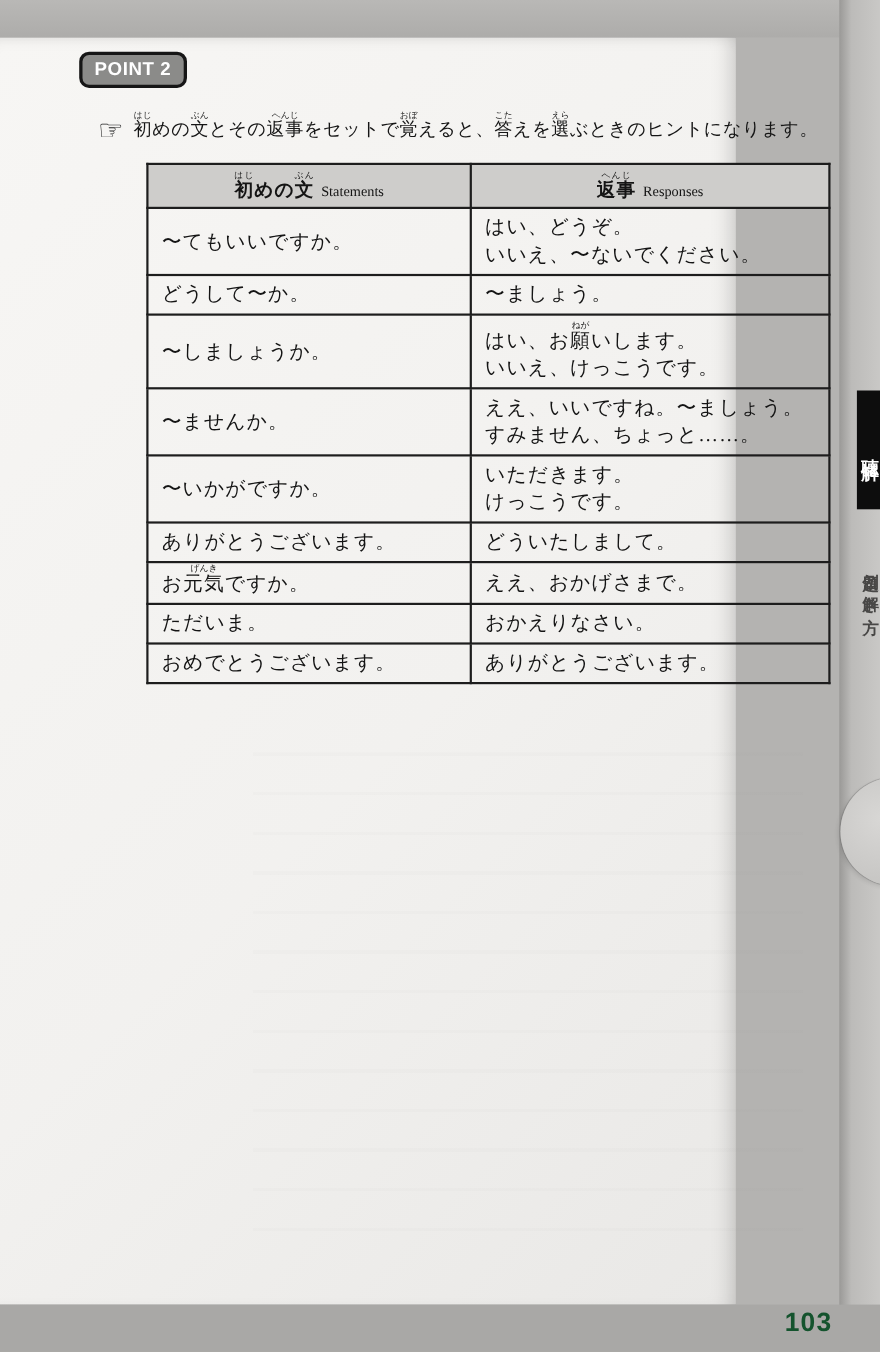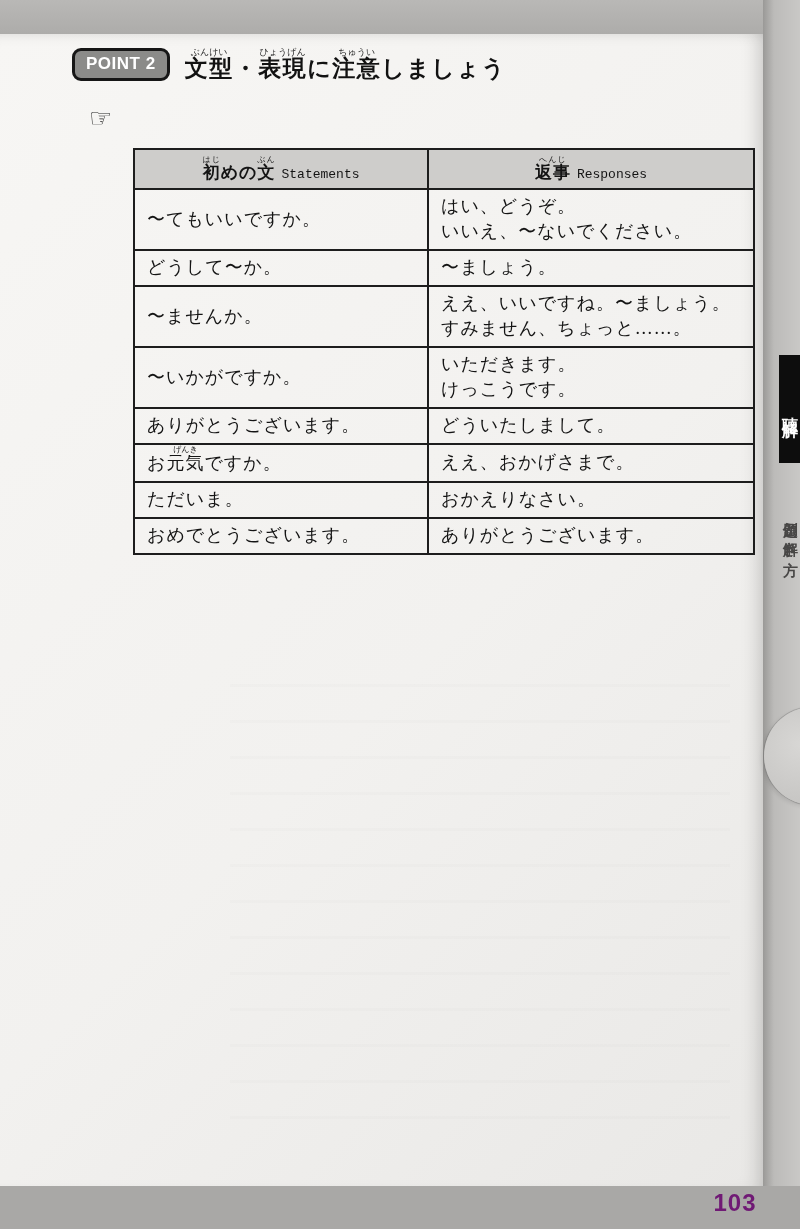--- a/index.html
+++ b/index.html
@@ -12,21 +12,21 @@
   .band-top    { position:absolute; left:0; top:0; width:800px; height:34px;
                  background:linear-gradient(180deg,#b9b8b6 0%,#adacaa 100%); }
   .band-right  { position:absolute; left:763px; top:0; width:37px; height:1229px;
                  background:linear-gradient(90deg,#9a9997 0px,#bcbbb9 11px,#c9c8c6 100%); }
   .band-bottom { position:absolute; left:0; top:1186px; width:800px; height:43px; background:#a9a8a6; }
   .page-curl   { position:absolute; left:764px; top:707px; width:98px; height:98px; border-radius:50%;
                  background:radial-gradient(circle at 38% 38%, #d8d7d5 0%, #c6c5c3 72%);
                  box-shadow:0 0 0 1px rgba(110,110,108,.35), -2px 2px 4px rgba(0,0,0,.10); }
 
   
-  .page { position:absolute; left:0; top:34px; width:763px; height:1152px;
+  .page { position:absolute; left:0; top:34px; width:669px; height:1152px;
           background:linear-gradient(135deg,#f7f6f4 0%,#f2f1ef 55%,#e9e8e6 100%);
           box-shadow:inset -16px 0 20px -14px rgba(0,0,0,.22), inset 0 12px 14px -12px rgba(0,0,0,.10); }
   .ghost { position:absolute; left:230px; top:650px; width:500px; height:440px; opacity:.5;
            background:repeating-linear-gradient(180deg, rgba(130,130,128,.055) 0 3px, transparent 3px 36px); }
 
   
   .heading { position:absolute; left:72px; top:13px; display:flex; align-items:center; gap:15px; }
   .point-badge { display:inline-block; background:var(--badge-fill,#8b8b89); color:#fff;
                  border:3px solid #161616; border-radius:9px; padding:3px 11px 4px;
                  font-weight:bold; font-size:17px; letter-spacing:.5px; white-space:nowrap; }
@@ -40,21 +40,21 @@
            font-family:"Liberation Serif","DejaVu Serif",serif; color:#151515; }
   .hand-icon { font-size:26px; line-height:26px; margin-top:6px; color:#1b1b1b; }
   .intro-text { font-size:16.5px; letter-spacing:.5px; line-height:1.35; padding-top:6px; }
   .intro rt { font-size:8px; }
 
   
   .stmt-table { position:absolute; left:133px; top:114px; width:622px; border-collapse:collapse;
                 table-layout:fixed; font-family:"Liberation Serif","DejaVu Serif",serif; color:#141414; }
   .stmt-table th, .stmt-table td { border:2px solid #1d1d1d; }
   .stmt-table th { height:40px; background:var(--header-bg,#cecdcb); text-align:center; vertical-align:middle;
-                   font-family:Liberation Mono, monospace; }
+                   font-family:Liberation Serif, serif; }
   .col-stmt { width:294px; }
   th .jp { font-size:17px; font-weight:bold; letter-spacing:1px; }
   th .jp rt { font-size:8px; font-weight:normal; }
   th .en { font-size:13px; font-weight:normal; margin-left:6px; }
   .stmt-table td { padding:4px 10px 5px 12px; vertical-align:middle; font-size:18px; letter-spacing:1px; }
   .stmt-line, .resp-line { line-height:25px; }
   .stmt-table td rt { font-size:8px; letter-spacing:0;
                       font-family:"Liberation Sans","DejaVu Sans",sans-serif; }
 
   
@@ -63,37 +63,37 @@
               writing-mode:vertical-rl; text-orientation:upright;
               display:flex; align-items:center; justify-content:center;
               font-size:16px; font-weight:bold; letter-spacing:5px; }
   .side-sub { position:absolute; left:780px; top:470px; width:20px; height:120px;
               writing-mode:vertical-rl; text-orientation:upright;
               display:flex; align-items:center; justify-content:center;
               font-size:15px; font-weight:bold; color:#484746; letter-spacing:1px; }
 
   
   .page-number { position:absolute; left:703px; top:1189px; width:64px; text-align:center;
-                 font-size:24px; font-weight:bold; color:#701a75; letter-spacing:1px; }
+                 font-size:24px; font-weight:bold; color:#14532d; letter-spacing:1px; }
 </style>
 </head>
 <body>
 
 <div id="photo">
 
   <div class="page">
     <div class="ghost"></div>
 
     <div class="heading">
       <span class="point-badge">POINT 2</span>
-      <h1 class="title"><ruby>文型<rt>ぶんけい</rt></ruby>・<ruby>表現<rt>ひょうげん</rt></ruby>に<ruby>注意<rt>ちゅうい</rt></ruby>しましょう</h1>
     </div>
 
     <div class="intro">
       <span class="hand-icon">☞</span>
+      <p class="intro-text"><ruby>初<rt>はじ</rt></ruby>めの<ruby>文<rt>ぶん</rt></ruby>とその<ruby>返事<rt>へんじ</rt></ruby>をセットで<ruby>覚<rt>おぼ</rt></ruby>えると、<ruby>答<rt>こた</rt></ruby>えを<ruby>選<rt>えら</rt></ruby>ぶときのヒントになります。</p>
     </div>
 
     <table class="stmt-table">
       <colgroup>
           <col class="col-stmt">
           <col>
         </colgroup>
       <thead>
         <tr>
           <th>
@@ -114,20 +114,27 @@
             </td>
   </tr>
 
   <tr>
     <td><span class="stmt-line">どうして〜か。</span></td>
     <td>
               <div class="resp-line">〜ましょう。</div>
             </td>
   </tr>
 
+  <tr>
+    <td><span class="stmt-line">〜しましょうか。</span></td>
+    <td>
+              <div class="resp-line">はい、お<ruby>願<rt>ねが</rt></ruby>いします。</div>
+              <div class="resp-line">いいえ、けっこうです。</div>
+            </td>
+  </tr>
 
   <tr>
     <td><span class="stmt-line">〜ませんか。</span></td>
     <td>
               <div class="resp-line">ええ、いいですね。〜ましょう。</div>
               <div class="resp-line">すみません、ちょっと……。</div>
             </td>
   </tr>
 
   <tr>

